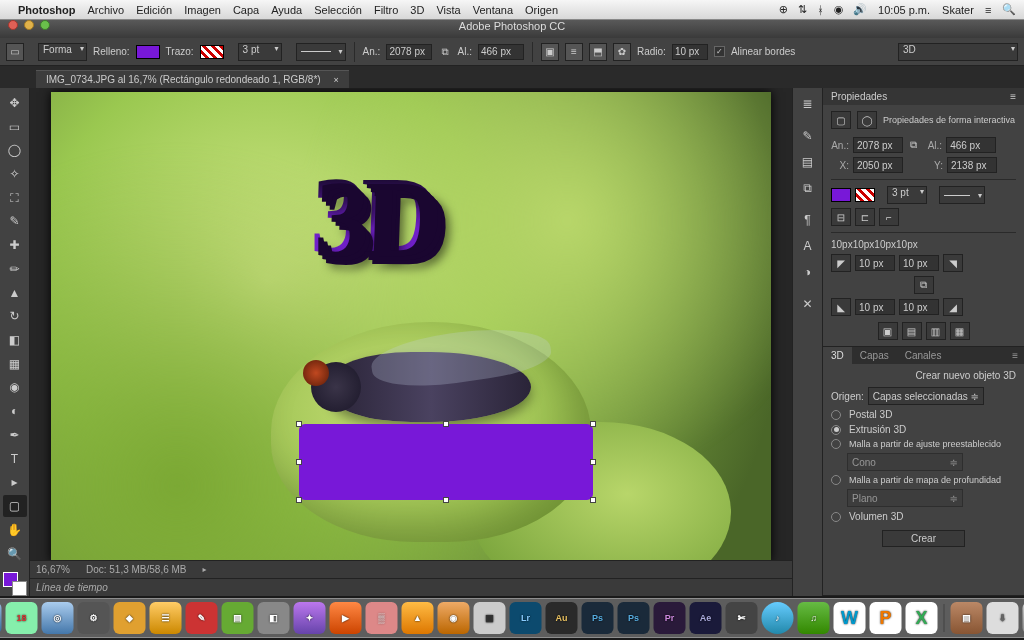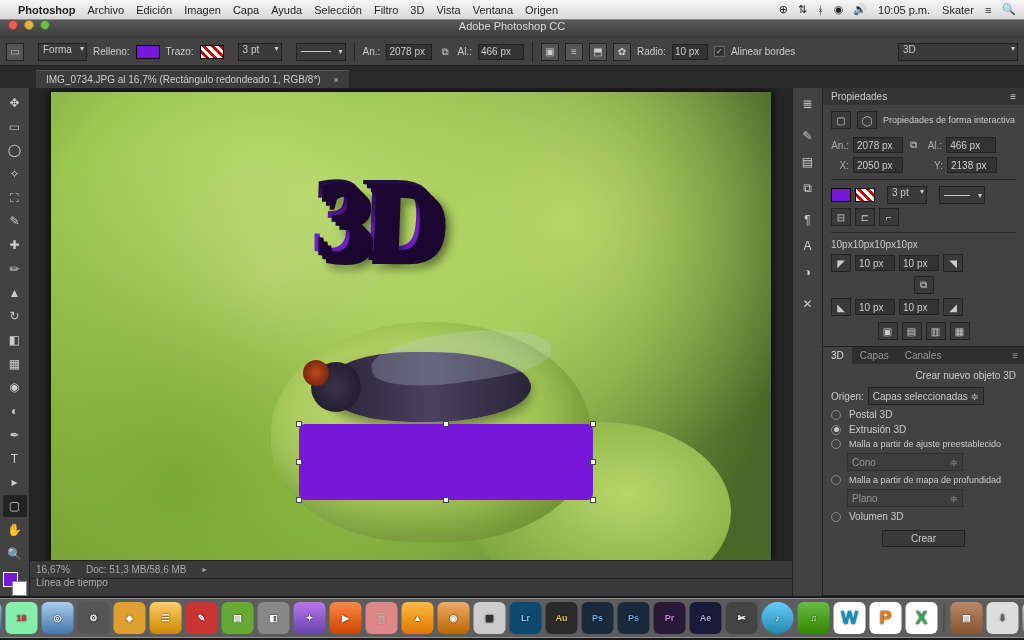--- a/index.html
+++ b/index.html
@@ -59,21 +59,21 @@
 .leaf { position: absolute; width: 320px; height: 220px; background: radial-gradient(ellipse at 40% 40%, #c8e078, #7cab34); border-radius: 50% 50% 45% 45%; bottom: 20px; left: 220px; box-shadow: inset -20px -20px 40px rgba(0,0,0,0.2); }
 .leaf2 { position: absolute; width: 260px; height: 180px; background: radial-gradient(ellipse at 60% 40%, #b8d66a, #6a9830); border-radius: 50%; bottom: -40px; right: 40px; }
 .text3d { position: absolute; top: 60px; left: 260px; font-size: 110px; font-weight: 900; color: #8030d0; text-shadow: 4px 4px 0 #1a0630, 8px 8px 0 #1a0630, 12px 12px 0 #1a0630, 16px 16px 10px rgba(0,0,0,0.5); font-family: Georgia, serif; letter-spacing: -6px; transform: skewX(-2deg); background: linear-gradient(#1a0a30 20%, #7020c8 60%); -webkit-background-clip: text; background-clip:text; -webkit-text-fill-color: transparent; }
 .fly-body { position: absolute; top: 260px; left: 280px; width: 200px; height: 70px; background: linear-gradient(90deg, #2a2438, #4a4260, #2a2438); border-radius: 40% 50% 50% 40%; box-shadow: 0 6px 12px rgba(0,0,0,0.4); }
 .fly-body::before { content:""; position:absolute; left:-20px; top:10px; width:50px; height:50px; background: radial-gradient(#3a3448,#1a1628); border-radius:50%; }
 .fly-eye { position:absolute; left:-28px; top:8px; width:26px; height:26px; background: radial-gradient(#c04820,#5a1c08); border-radius:50%; }
 .fly-wing { position:absolute; top:-20px; left:40px; width:180px; height:50px; background: rgba(200,210,230,0.25); border-radius: 50% 60% 40% 50%; transform: rotate(-8deg); }
 .shape-rect { position: absolute; top: 332px; left: 248px; width: 294px; height: 76px; background: #7818d8; border-radius: 6px; }
 .transform-handle { position: absolute; width: 6px; height: 6px; background: #fff; border: 1px solid #444; }
 .status-strip { height: 18px; background: #3a3a3a; color: #aaa; font-size: 10px; display: flex; align-items: center; padding: 0 6px; gap: 16px; border-top: 1px solid #222; }
-.timeline-strip { height: 18px; background: #3a3a3a; color: #aaa; font-size: 10px; display: flex; align-items: flex-end; padding: 8px 6px; border-top: 1px solid #222; }
+.timeline-strip { height: 18px; background: #3a3a3a; color: #aaa; font-size: 10px; display: flex; align-items: center; padding: 0 6px; border-top: 1px solid #222; font-style: italic; }
 
 
 .right-iconbar { width: 30px; background: #424242; border-left: 1px solid #222; display: flex; flex-direction: column; align-items: center; padding-top: 6px; gap: 12px; }
 .right-iconbar .grp { display:flex; flex-direction:column; gap:6px; }
 .panel-icon { width: 20px; height: 20px; color: #ccc; display: flex; align-items: center; justify-content: center; font-size: 12px; cursor: pointer; }
 
 
 .right-panels { width: 202px; background: #424242; border-left: 1px solid #222; color: #ccc; font-size: 10px; display: flex; flex-direction: column; }
 .panel { border-bottom: 1px solid #222; }
 .panel-header { background: #353535; padding: 3px 8px; font-size: 10px; display: flex; align-items: center; gap: 4px; }

